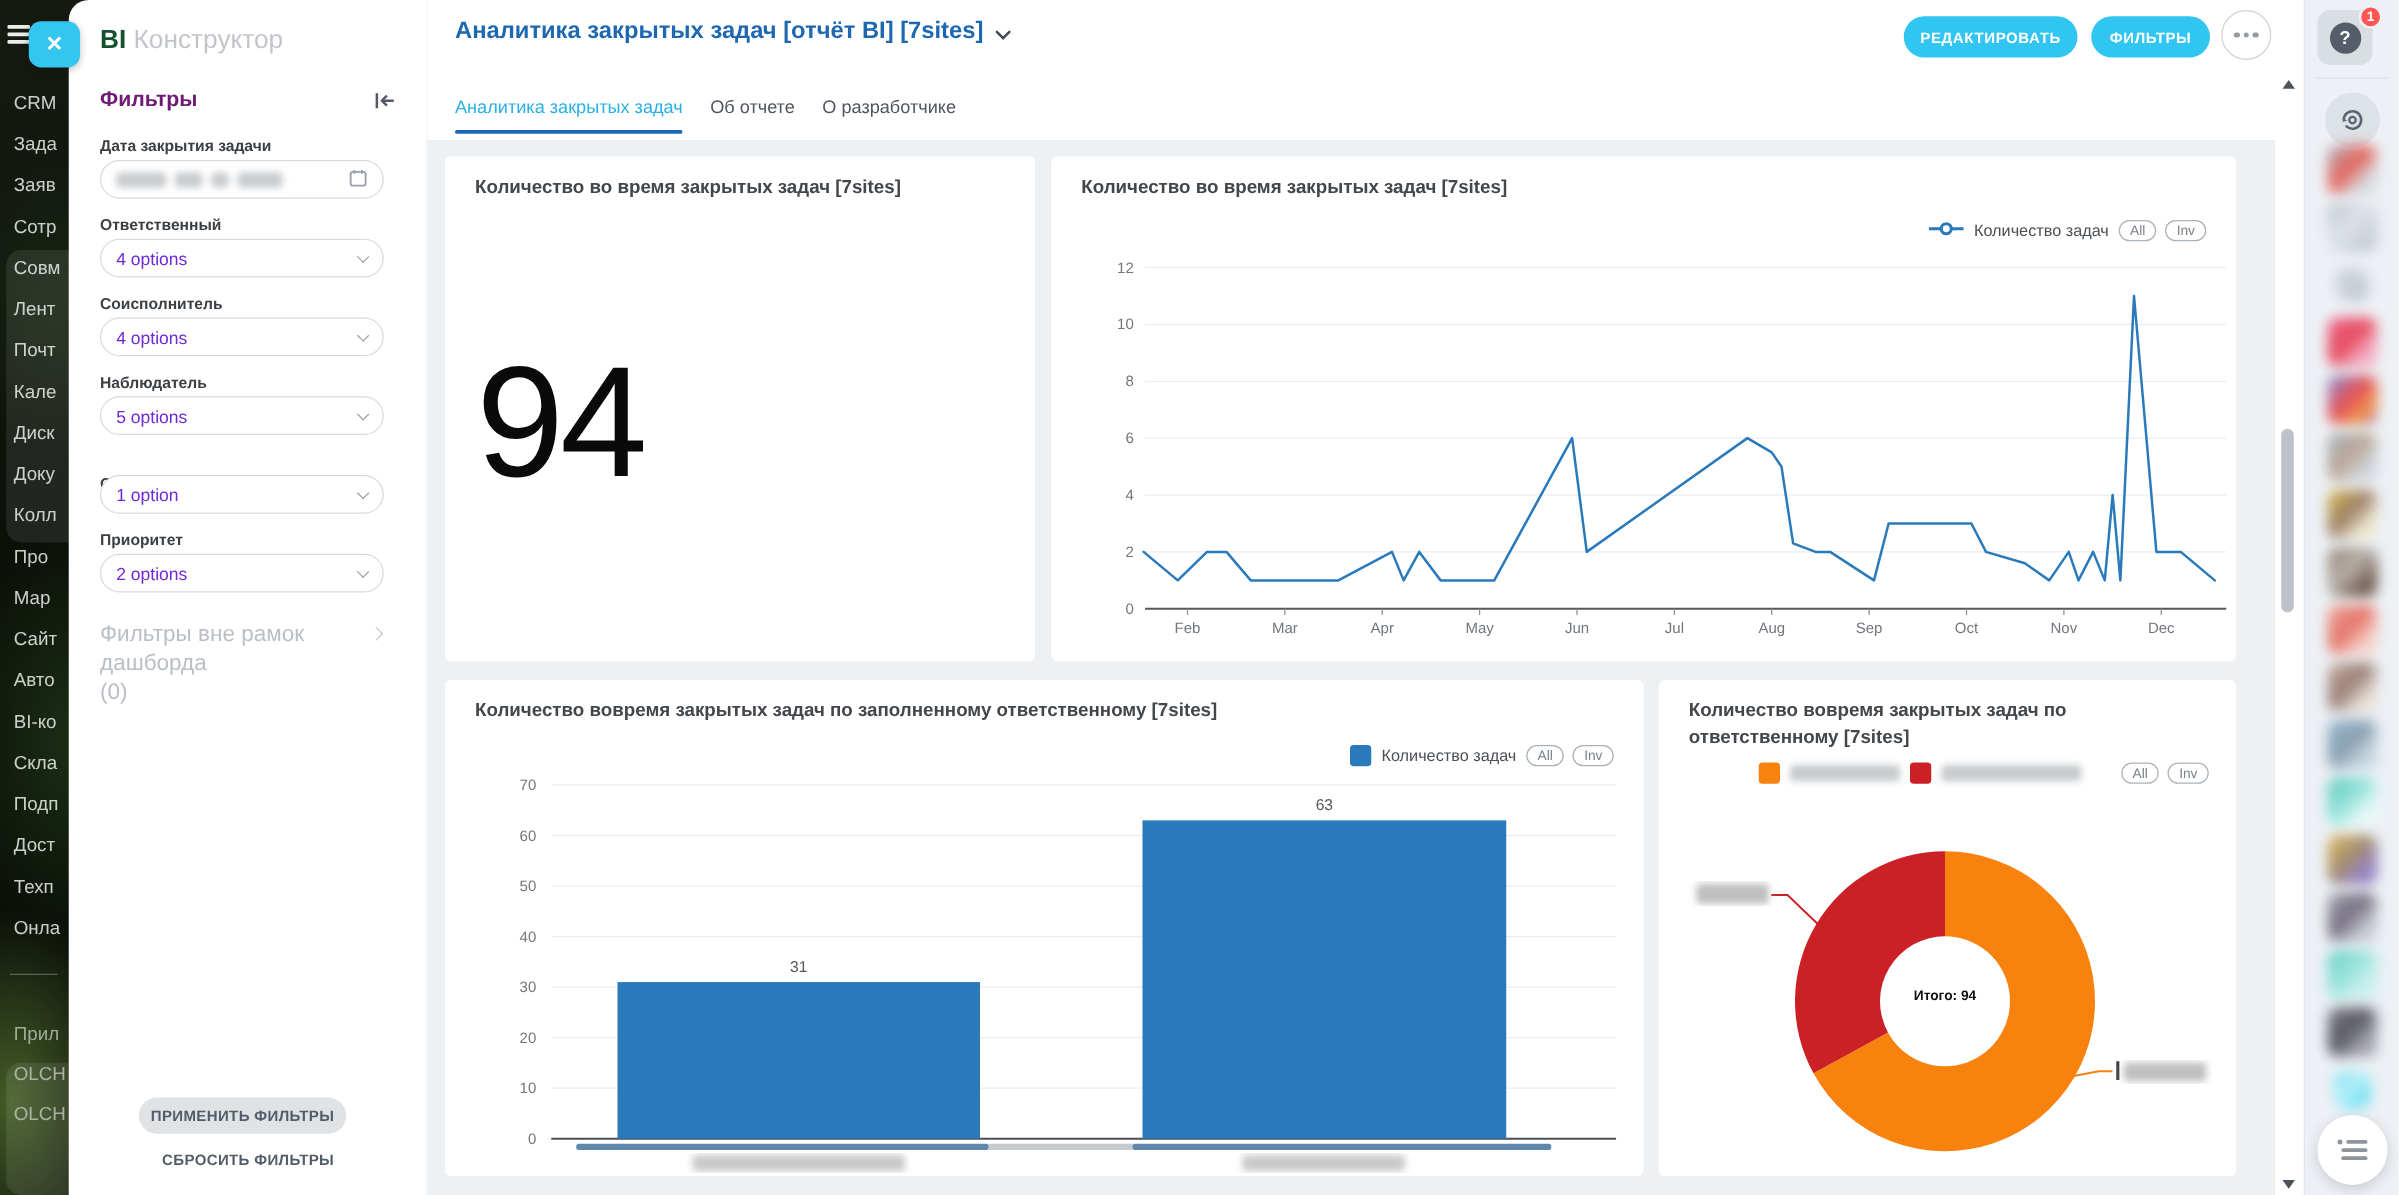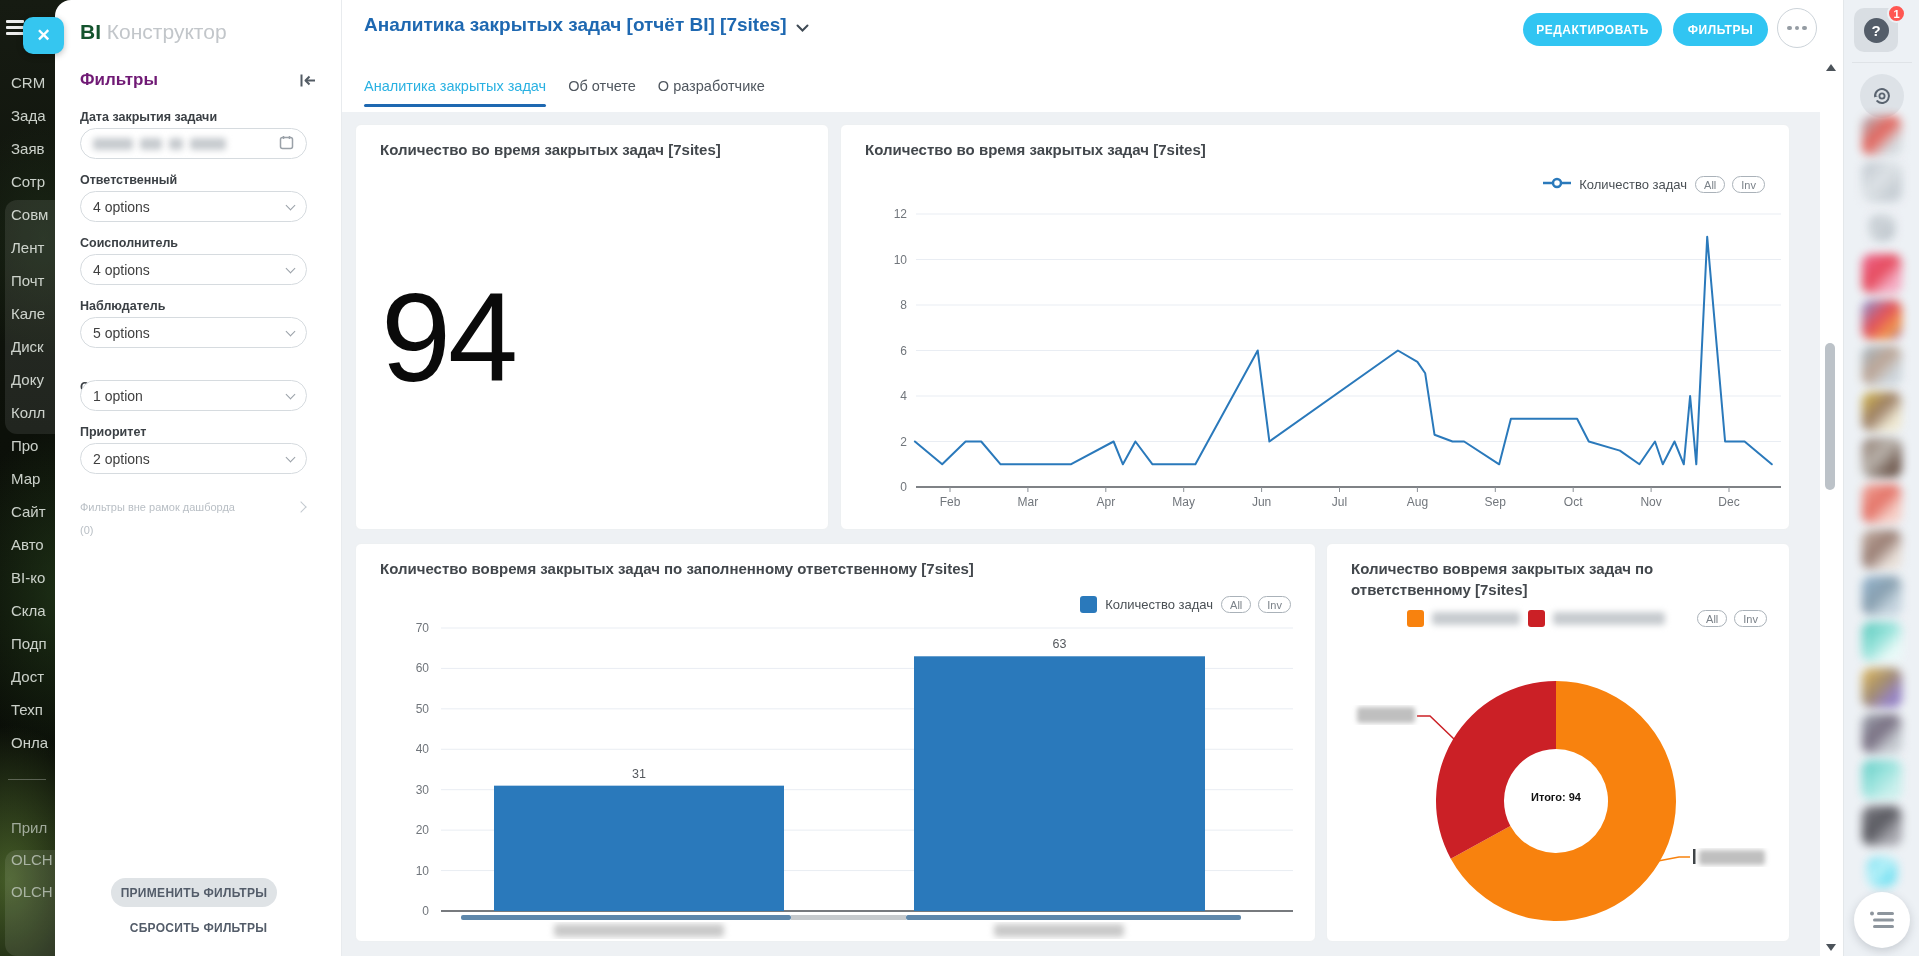--- a/index.html
+++ b/index.html
@@ -29,26 +29,26 @@
   .panel{position:absolute;left:55px;top:0;width:287px;height:956px;background:#fff;z-index:10;
     border-top-left-radius:16px;border-right:1px solid #e8ebee}
   .logo{position:absolute;left:25px;top:20px;font-size:21px;white-space:nowrap}
   .logo .bi{color:#14532d;font-weight:bold}
   .logo .nm{color:#c2c6ca}
   .panel-head{position:absolute;left:25px;top:70px;width:237px;display:flex;align-items:center}
   .panel-head h2{font-size:17px;font-weight:bold;color:#701a75}
   .collapse{margin-left:auto;cursor:pointer;display:flex;align-items:center}
   .f-label{position:absolute;left:25px;font-size:12.5px;font-weight:bold;color:#3b4045}
   .f-box{position:absolute;left:25px;width:227px;height:31px;border:1px solid #d6dbdf;border-radius:16px;
-    display:flex;align-items:center;padding:0 12px;color:#404040;font-size:14px;background:#fff;cursor:pointer}
+    display:flex;align-items:center;padding:0 12px;color:#6d28d9;font-size:14px;background:#fff;cursor:pointer}
   .chev{width:7px;height:7px;border-right:1.6px solid #9aa1a8;border-bottom:1.6px solid #9aa1a8;
     transform:rotate(45deg);margin-left:auto;margin-top:-3px}
   .blurblock{background:#c7cbcf;border-radius:3px;filter:blur(3px)}
   .dateblocks{display:flex;gap:7px;align-items:center}
-  .outer-note{position:absolute;left:25px;top:496px;width:230px;font-size:11px;color:#b9bfc5;line-height:23px;cursor:pointer}
+  .outer-note{position:absolute;left:25px;top:496px;width:230px;font-size:18px;color:#b9bfc5;line-height:23px;cursor:pointer}
   .outer-chev{position:absolute;left:242px;top:503px;width:8px;height:8px;border-right:1.6px solid #c3c9cf;
     border-bottom:1.6px solid #c3c9cf;transform:rotate(-45deg)}
   .apply{position:absolute;left:56px;top:878px;width:166px;height:29px;border:none;border-radius:15px;
     background:#dfe3e6;color:#535c69;font-size:12px;font-weight:bold;letter-spacing:.3px;cursor:pointer;font-family:inherit}
   .reset{position:absolute;left:0;top:921px;width:287px;text-align:center;font-size:12px;font-weight:bold;
     letter-spacing:.3px;color:#535c69;cursor:pointer}
 
   
   .main{position:absolute;left:342px;top:0;width:1478px;height:956px;background:#fff}
   .page-title{position:absolute;left:22px;top:14px;display:flex;align-items:center;gap:9px}

